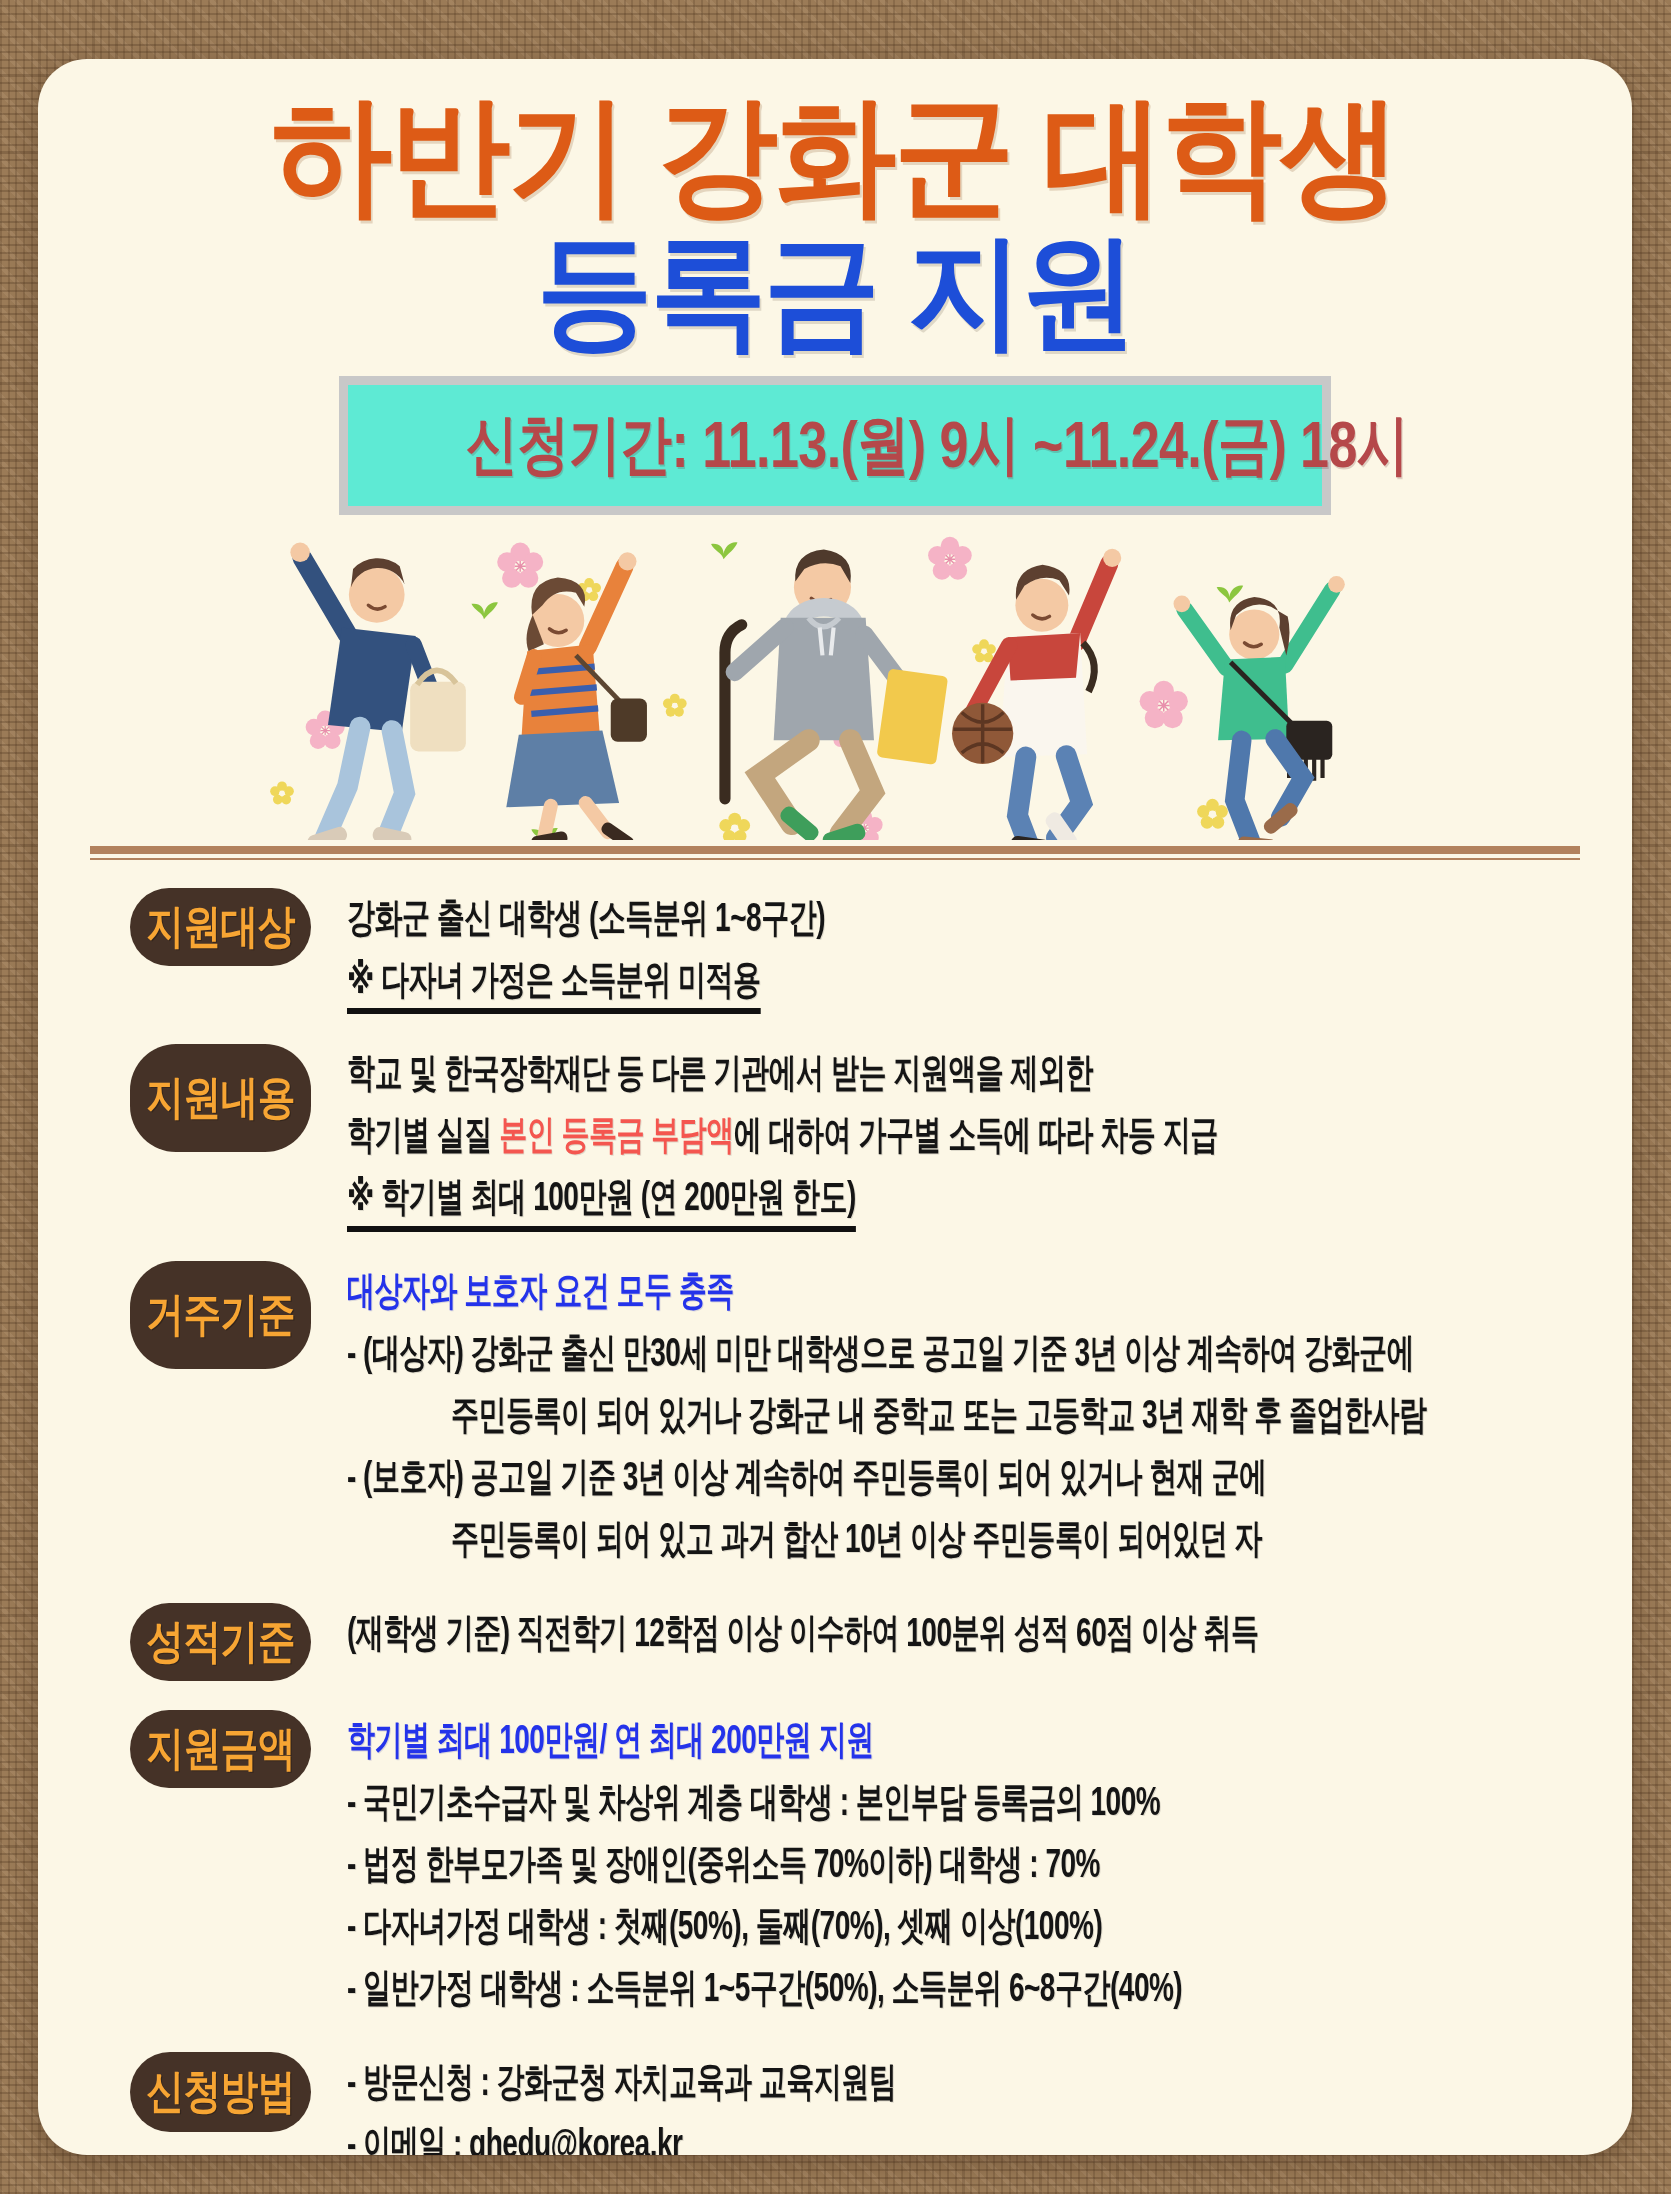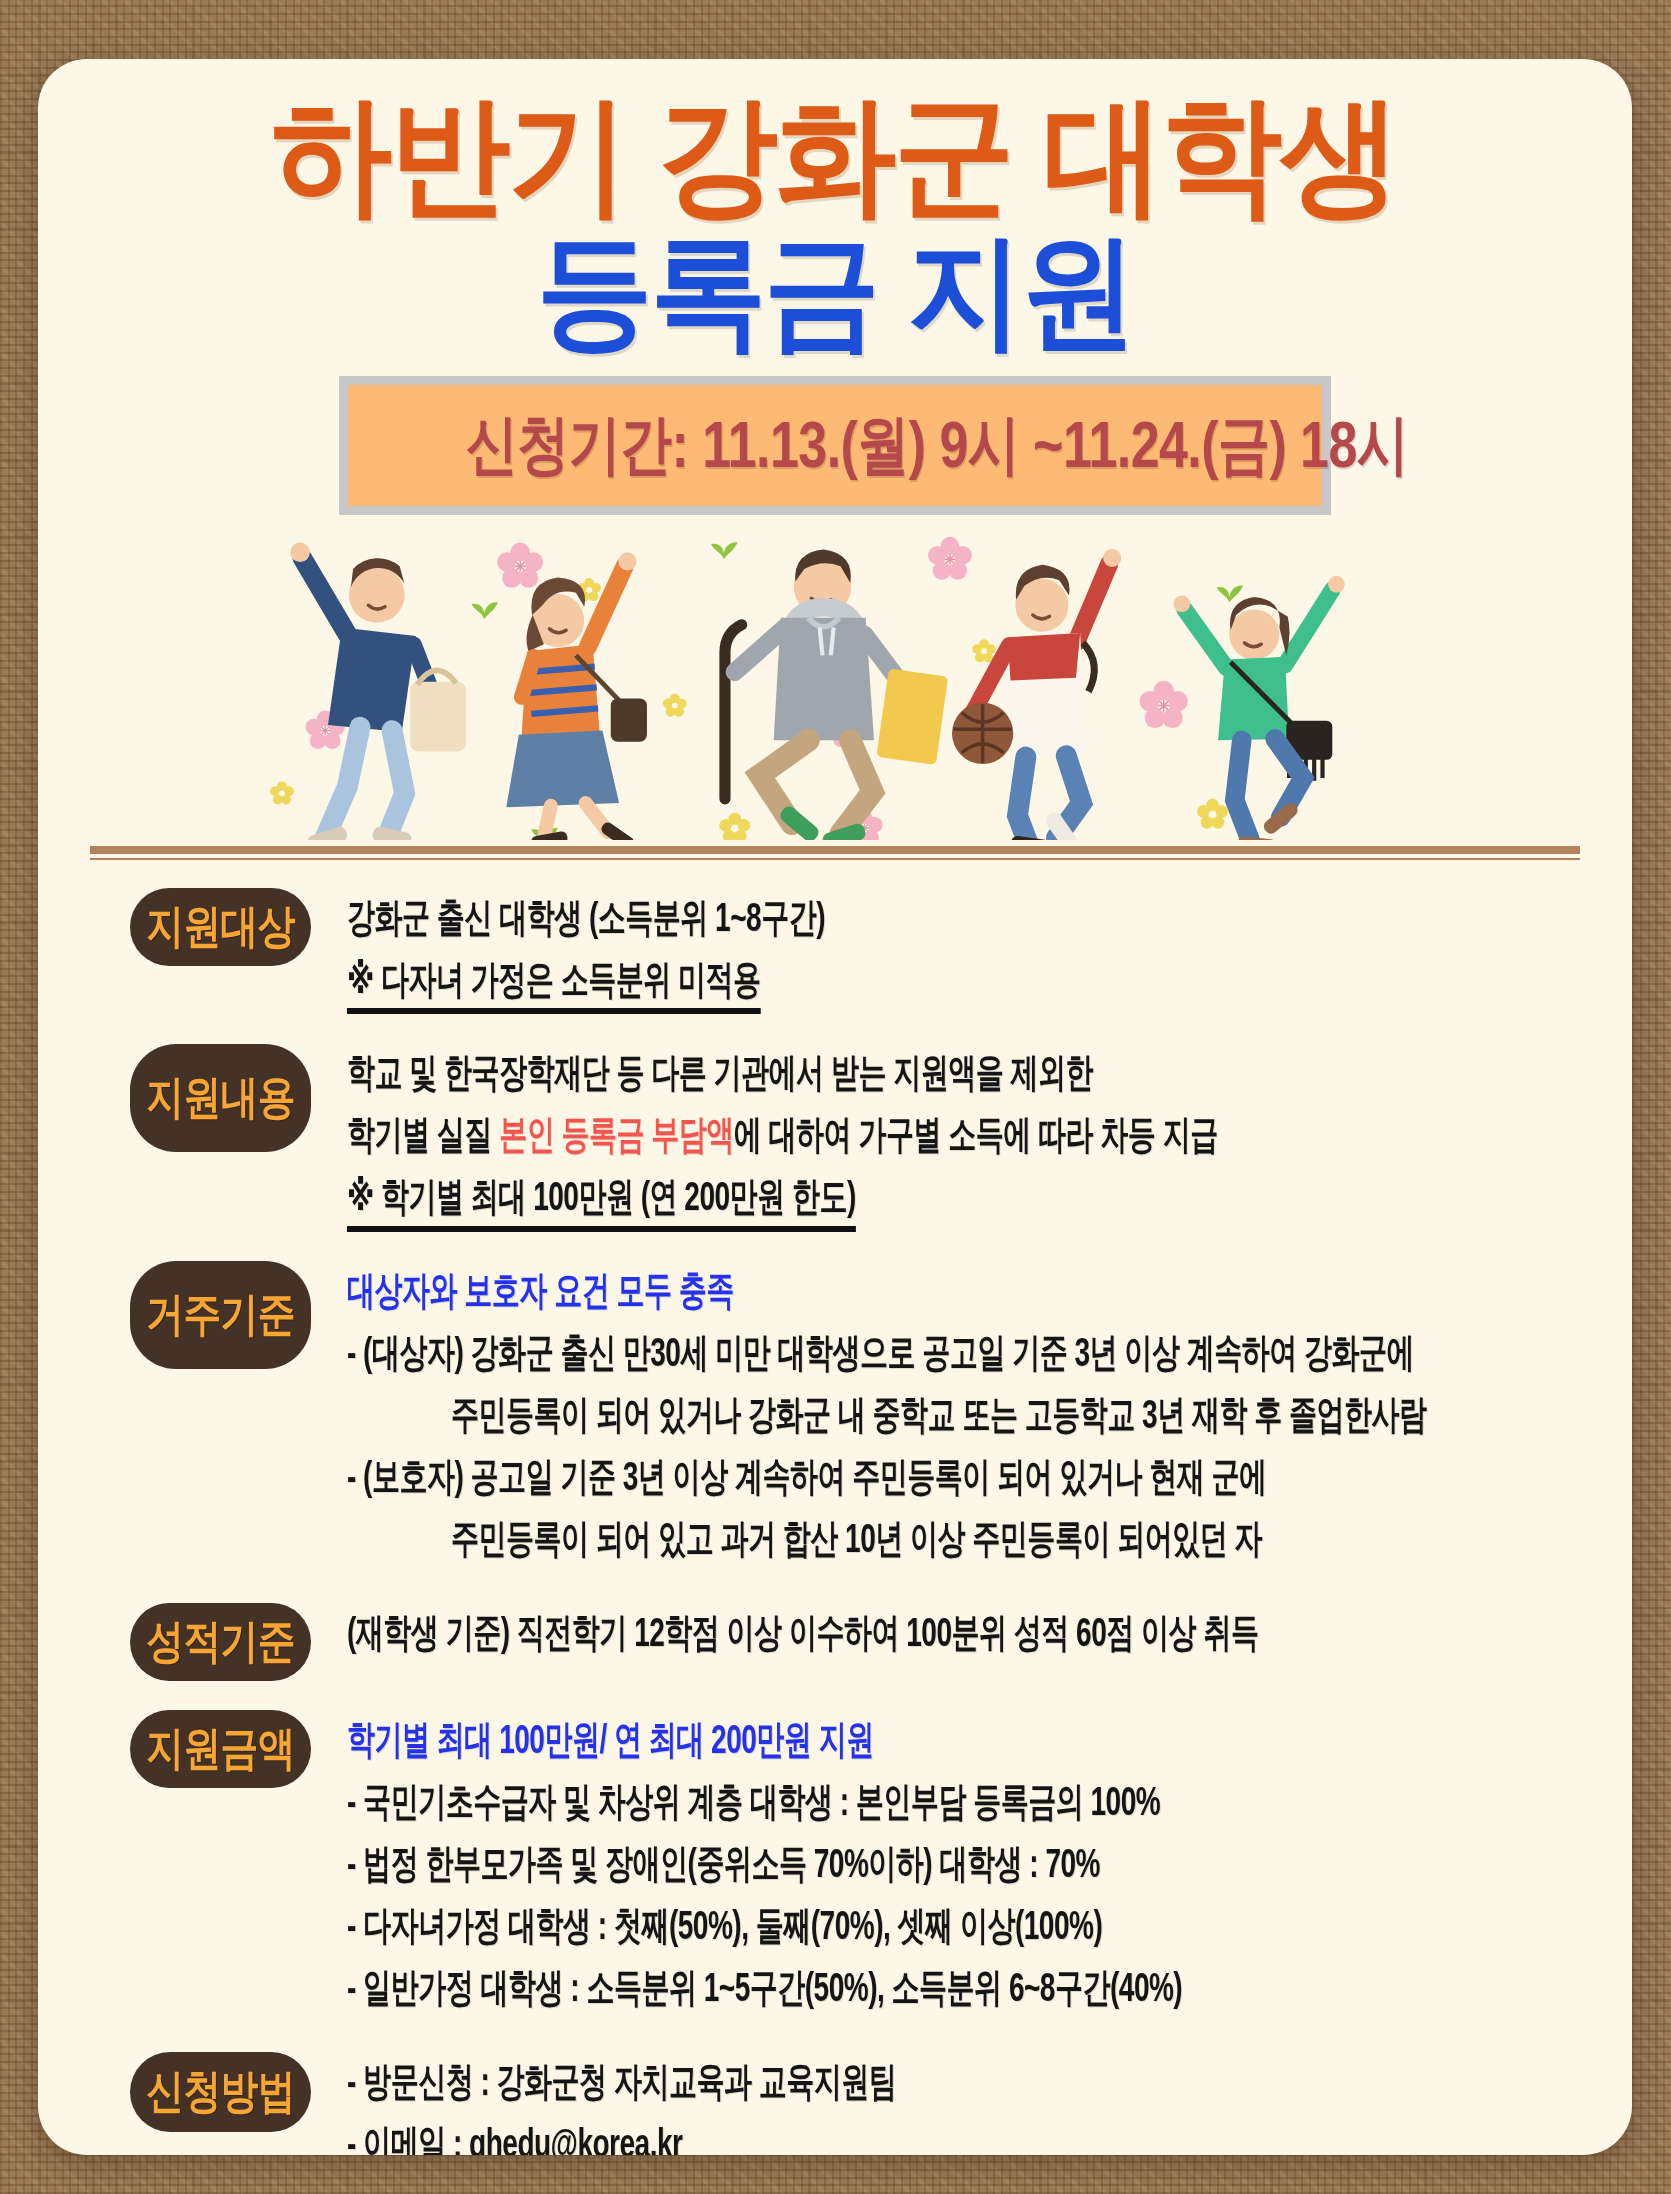--- a/index.html
+++ b/index.html
@@ -20,21 +20,21 @@
   }
   .title{ text-align:center; font-weight:800; }
   .title .t1{ font-size:130px; line-height:138px; color:#DD5B16; letter-spacing:-2.8px;
     text-shadow:2.1px 2.8px 0 rgba(120,60,10,.18); }
   .title .t2{ font-size:125px; line-height:134px; color:#1d4ed8; letter-spacing:-2.8px;
     text-shadow:2.1px 2.8px 0 rgba(60,40,20,.15); }
   .tscale{ display:inline-block; transform:scaleX(.93); transform-origin:center; white-space:nowrap; }
 
   .period-box{
     width:992px; margin:18px auto 0; box-sizing:border-box;
-    border:9.8px solid #C8C8C8; background:#fdba74; text-align:center; padding:16.7px 0;
+    border:9.8px solid #C8C8C8; background:#5eead4; text-align:center; padding:16.7px 0;
   }
   .period-box .ptxt{
     display:inline-block; transform:scaleX(.80); transform-origin:center; white-space:nowrap;
     font-size:65px; font-weight:800; color:#B5484A; letter-spacing:-0.7px;
     text-shadow:1.4px 2.1px 0 rgba(90,30,30,.18);
   }
 
   .illus-wrap{ width:1184px; height:317px; margin:8.4px auto 0; }
 
   .sep{ margin:5.6px 52px 0; }

